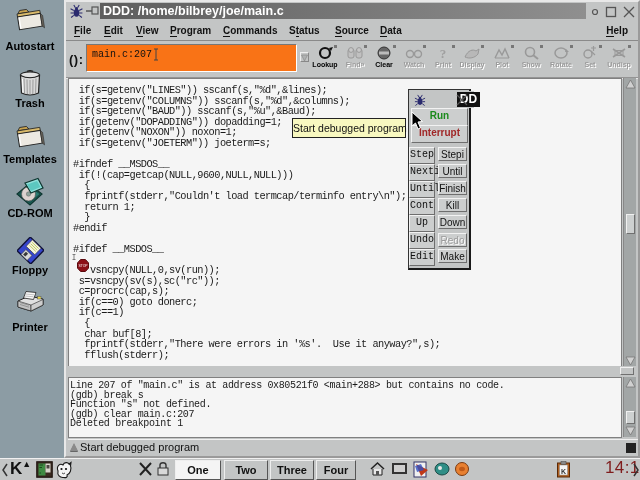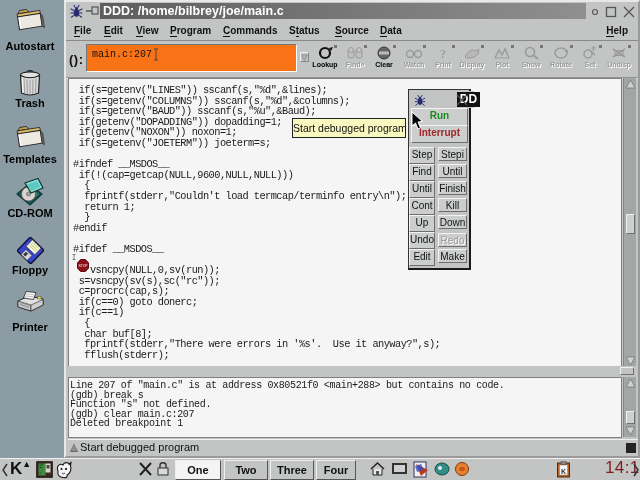--- a/index.html
+++ b/index.html
@@ -68,21 +68,21 @@
 
 
 #cmdtool { position:absolute; left:408px; top:89px; width:63px; height:181px; background:#c3c5c5;
   border:1px solid #333; border-right:2px solid #1a1a1a; border-bottom:2px solid #1a1a1a; }
 #cmdtitle { position:absolute; left:1px; top:1px; width:64px; height:17px; background:#c3c5c5; }
 #cmddark { position:absolute; left:19px; top:1px; width:23px; height:15px; background:#111; color:#fff;
   font-weight:bold; font-size:12px; line-height:15px; text-align:center;margin-left:28px; }
 .cbtn { position:absolute; background:#cccece; border-top:1px solid #f2f2f2; border-left:1px solid #f2f2f2;
   border-right:1px solid #6e6e6e; border-bottom:1px solid #6e6e6e; text-align:center; font-size:10px; color:#111; }
 .cbtn.wide { left:2px; width:57px; height:18px; font-weight:bold; font-size:10px; line-height:14px;}
-.cbtn.l { left:0px; width:26px; height:17px; line-height:13px;}
+.cbtn.l { left:0px; width:26px; height:17px; line-height:13px;font-family:Liberation Mono, monospace;}
 .cbtn.r { left:29px; width:29px; height:14px; line-height:13px;}
 
 
 #tooltip { position:absolute; left:292px; top:118px; width:114px; height:20px; white-space:nowrap; background:#f8f8c0;
   border:1px solid #222; font-size:10.5px; color:#111; line-height:18px; text-align:center; }
 
 
 #taskbar { position:absolute; left:0; top:458px; width:640px; height:22px; background:#c3c5c5;
   border-top:1px solid #f0f0f0; }
 .pager { position:absolute; top:1px; height:20px; background:#c3c5c5; border:1px solid #555;
@@ -386,21 +386,21 @@
     </svg>
     <div id="cmddark">DD</div>
     <svg class="abs" style="left:46px;top:3px" width="12" height="12">
         <path d="M1 1 L11 11 M11 1 L1 11" stroke="#555" stroke-width="1.2"></path>
       </svg>
   </div>
   <div class="cbtn wide" style="top:18px; color:#1c8a1c;">Run</div>
   <div class="cbtn wide" style="top:35px; color:#a02828;">Interrupt</div>
   <div class="cbtn l" style="top:57px">Step</div>
     <div class="cbtn r" style="top:57px">Stepi</div>
-  <div class="cbtn l" style="top:74px">Find</div>
+  <div class="cbtn l" style="top:74px">Nexti</div>
     <div class="cbtn r" style="top:74px">Until</div>
   <div class="cbtn l" style="top:91px">Until</div>
     <div class="cbtn r" style="top:91px">Finish</div>
   <div class="cbtn l" style="top:108px">Cont</div>
     <div class="cbtn r" style="top:108px">Kill</div>
   <div class="cbtn l" style="top:125px">Up</div>
     <div class="cbtn r" style="top:125px">Down</div>
   <div class="cbtn l" style="top:142px">Undo</div>
     <div class="cbtn r" style="top:143px; color:#9b9b9b; text-shadow:1px 1px 0 #fff;">Redo</div>
   <div class="cbtn l" style="top:159px">Edit</div>

